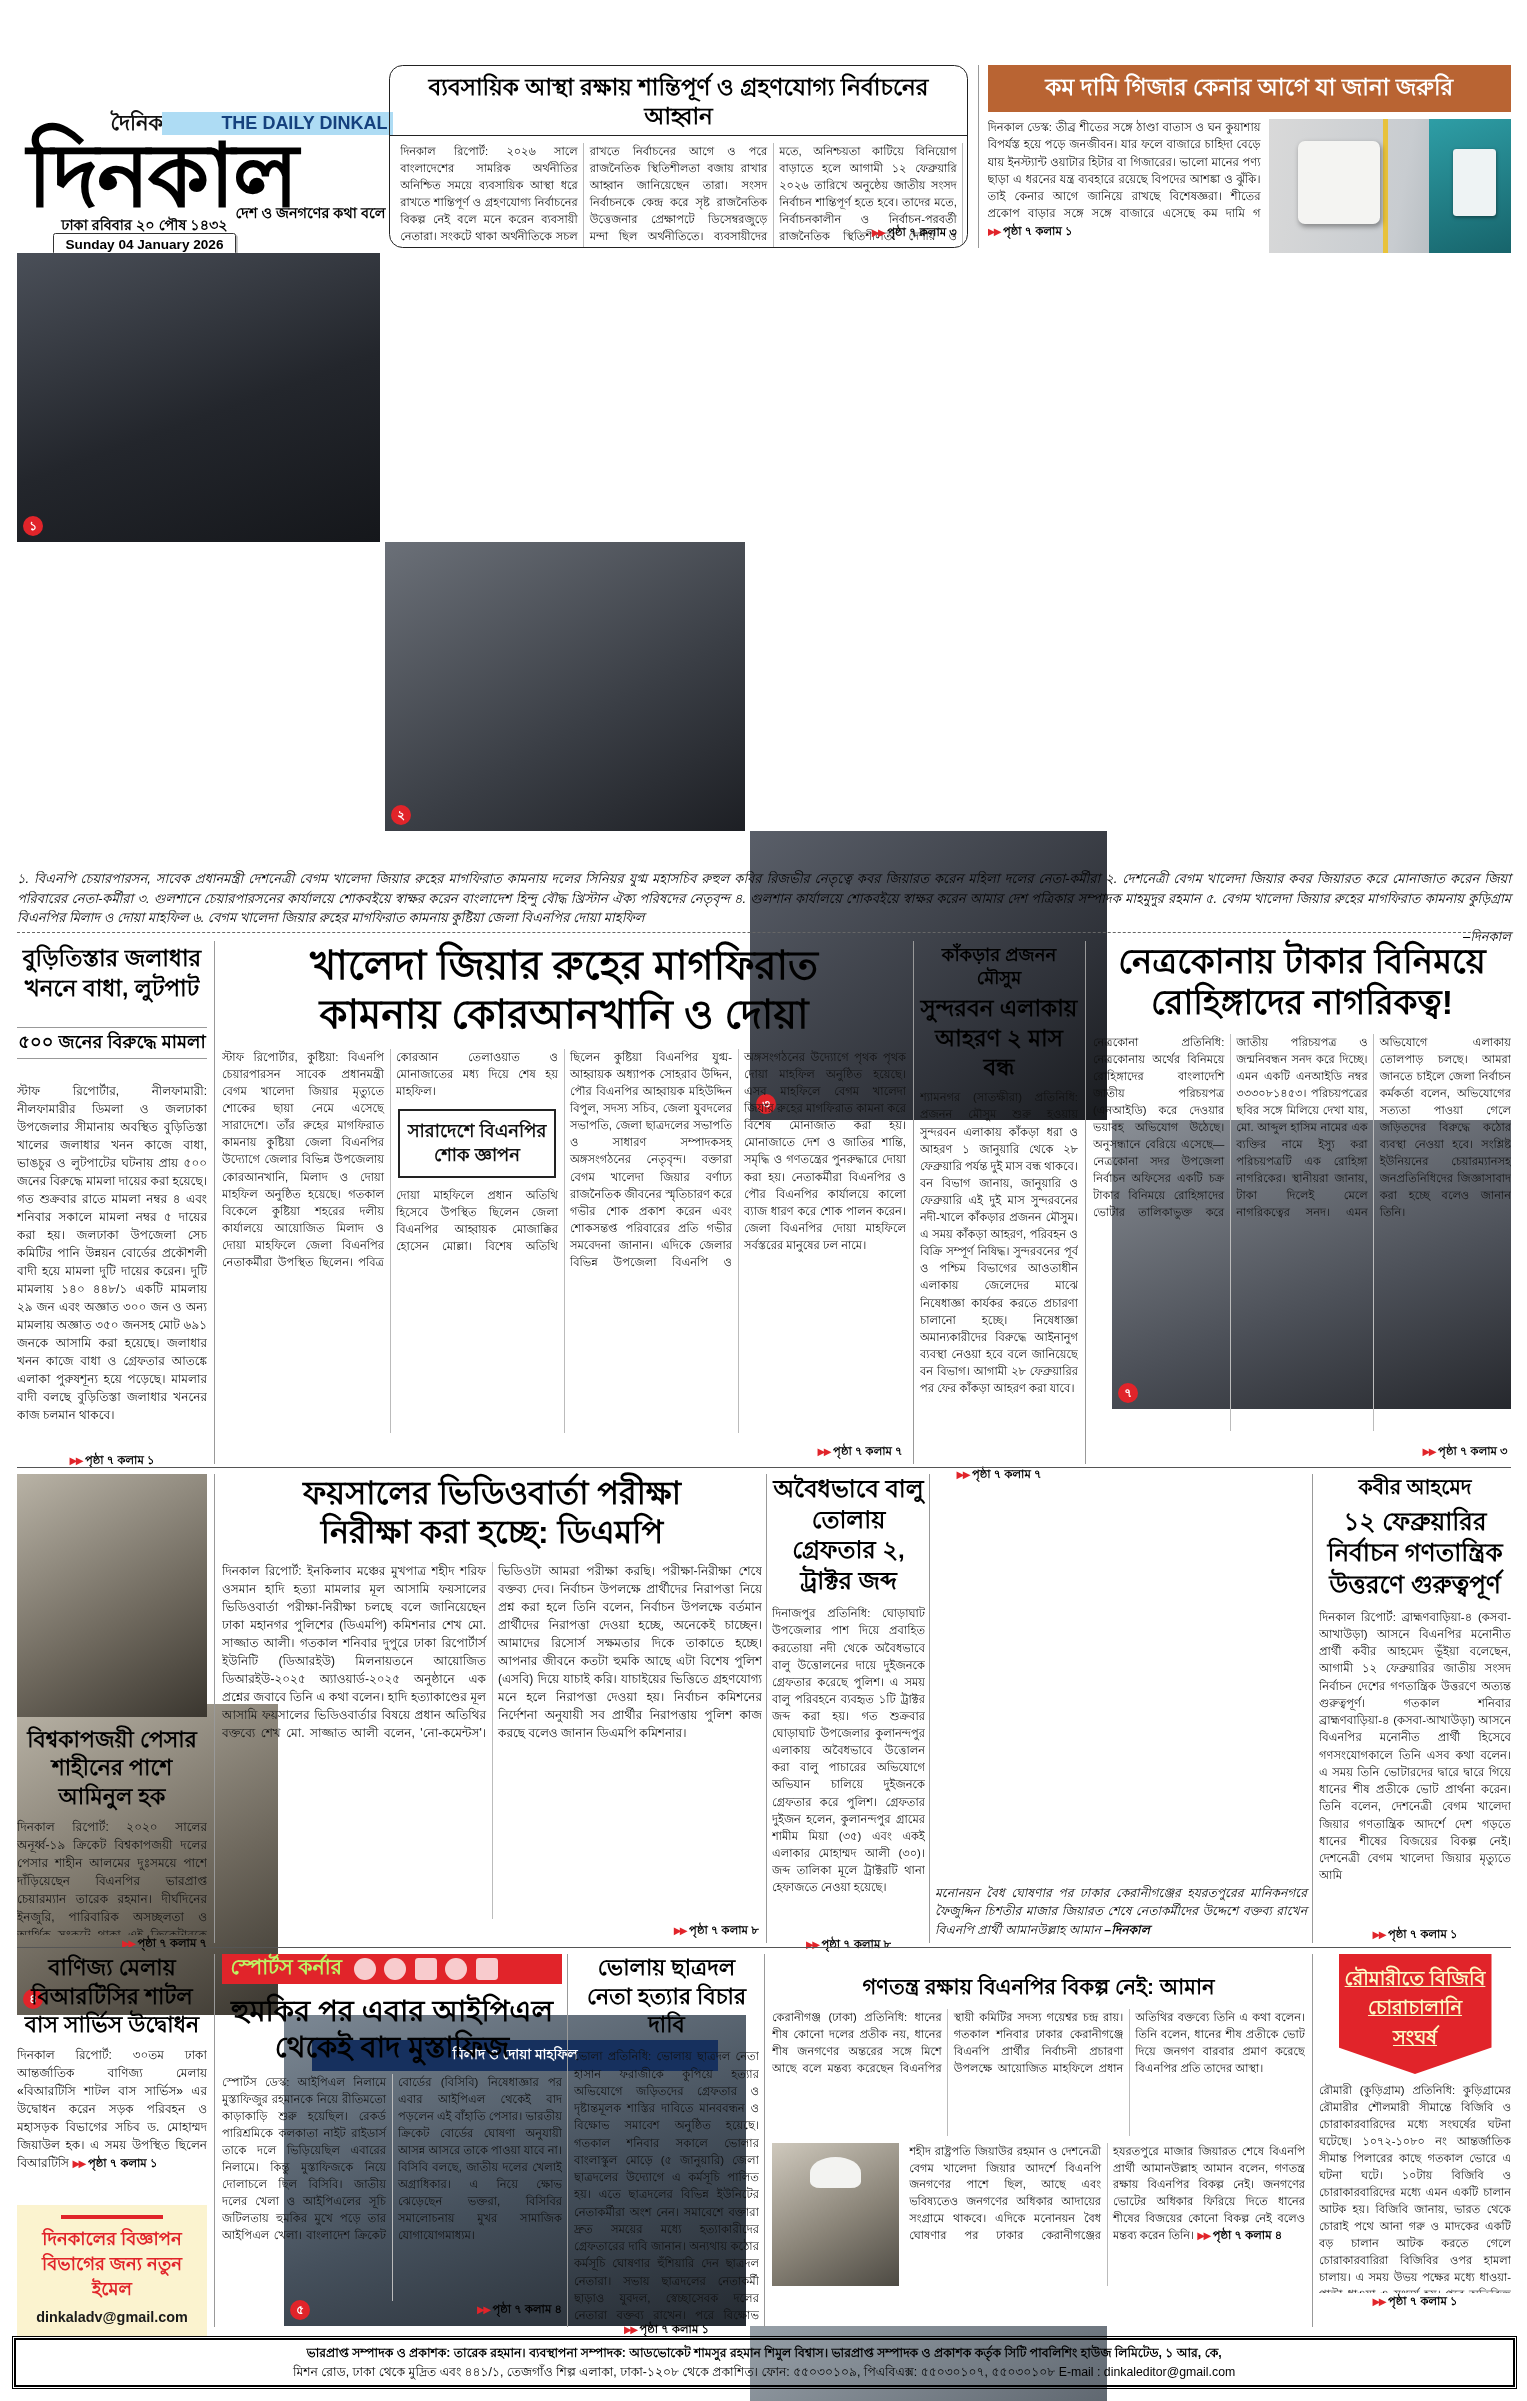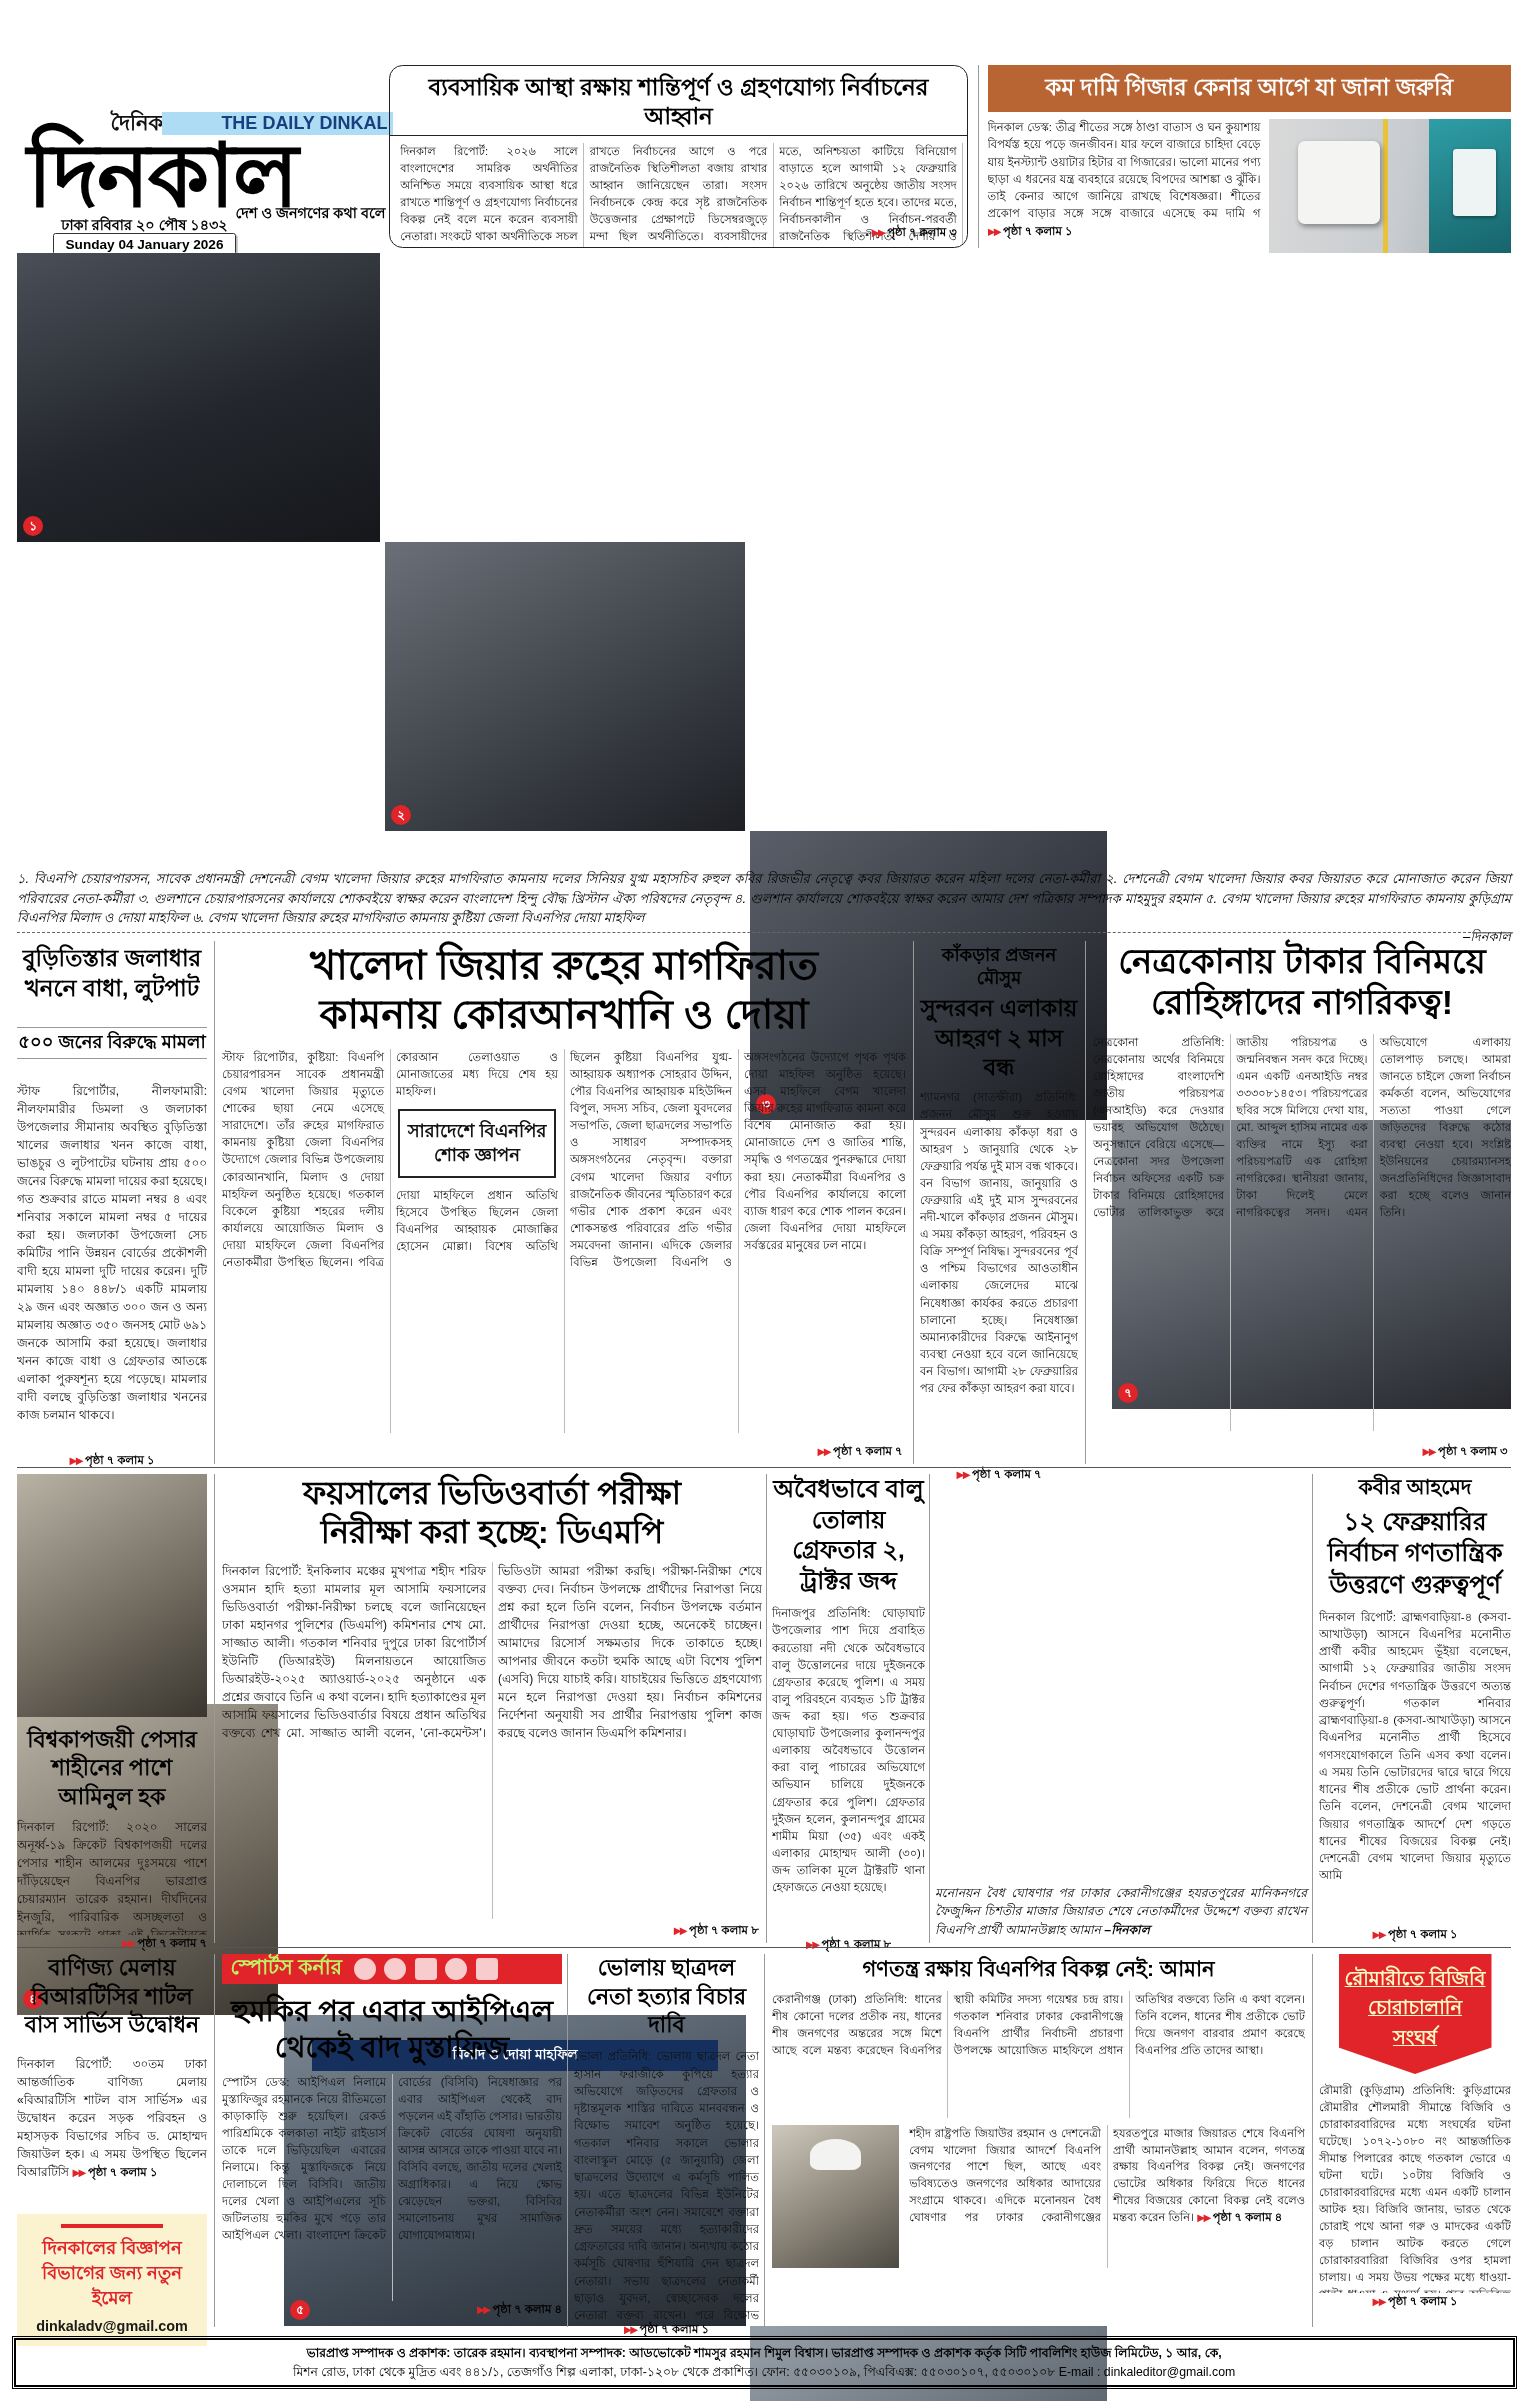--- a/index.html
+++ b/index.html
@@ -225,21 +225,21 @@
     <div class="kicker" style="font-size:20.4px;">কবীর আহমেদ</div>
     <div class="hl-md" style="margin:5.1px 0 8.5px;">১২ ফেব্রুয়ারির নির্বাচন গণতান্ত্রিক উত্তরণে গুরুত্বপূর্ণ</div>
     <div class="body-text just" style="font-size:11.5px; height:314px;">দিনকাল রিপোর্ট: ব্রাহ্মণবাড়িয়া-৪ (কসবা-আখাউড়া) আসনে বিএনপির মনোনীত প্রার্থী কবীর আহমেদ ভূঁইয়া বলেছেন, আগামী ১২ ফেব্রুয়ারির জাতীয় সংসদ নির্বাচন দেশের গণতান্ত্রিক উত্তরণে অত্যন্ত গুরুত্বপূর্ণ। গতকাল শনিবার ব্রাহ্মণবাড়িয়া-৪ (কসবা-আখাউড়া) আসনে বিএনপির মনোনীত প্রার্থী হিসেবে গণসংযোগকালে তিনি এসব কথা বলেন। এ সময় তিনি ভোটারদের দ্বারে দ্বারে গিয়ে ধানের শীষ প্রতীকে ভোট প্রার্থনা করেন। তিনি বলেন, দেশনেত্রী বেগম খালেদা জিয়ার গণতান্ত্রিক আদর্শে দেশ গড়তে ধানের শীষের বিজয়ের বিকল্প নেই। দেশনেত্রী বেগম খালেদা জিয়ার মৃত্যুতে আমি</div>
     <div class="marker ctr" style="margin-top:3.4px;"><span class="arr">▶▶</span> <span>পৃষ্ঠা ৭ কলাম ১</span></div>
   </div>
 
   <div class="abs hrule" style="left:17px; top:1947px; width:1494px;"></div>
 
   <div class="abs" style="left:17px; top:1954px; width:190px; height:373px;">
     <div class="hl-sm">বাণিজ্য মেলায় বিআরটিসির শাটল বাস সার্ভিস উদ্বোধন</div>
-    <div class="body-text just" style="margin-top:15px; height:149px;">
+    <div class="body-text just" style="margin-top:6px; height:149px;">
       <span>দিনকাল রিপোর্ট: ৩০তম ঢাকা আন্তর্জাতিক বাণিজ্য মেলায় «বিআরটিসি শাটল বাস সার্ভিস» এর উদ্বোধন করেন সড়ক পরিবহন ও মহাসড়ক বিভাগের সচিব ড. মোহাম্মদ জিয়াউল হক। এ সময় উপস্থিত ছিলেন বিআরটিসি</span>
       <span class="marker"> <span class="arr">▶▶</span> <span>পৃষ্ঠা ৭ কলাম ১</span></span>
     </div>
     <div class="ad-box" style="margin-top:10.2px;">
       <div class="redline"></div>
       <div class="ad-l">দিনকালের বিজ্ঞাপন বিভাগের জন্য নতুন ইমেল</div>
       <div class="ad-e">dinkaladv@gmail.com</div>
     </div>
   </div>
   <div class="abs vrule" style="left:214px; top:1954px; height:373px;"></div>
@@ -265,21 +265,21 @@
   <div class="abs vrule" style="left:567px; top:1954px; height:373px;"></div>
 
   <div class="abs" style="left:574px; top:1954px; width:185px; height:373px;">
     <div class="hl-sm">ভোলায় ছাত্রদল নেতা হত্যার বিচার দাবি</div>
     <div class="body-text just" style="margin-top:8.5px; font-size:11.5px; height:273px;">ভোলা প্রতিনিধি: ভোলায় ছাত্রদল নেতা হাসান ফরাজীকে কুপিয়ে হত্যার অভিযোগে জড়িতদের গ্রেফতার ও দৃষ্টান্তমূলক শাস্তির দাবিতে মানববন্ধন ও বিক্ষোভ সমাবেশ অনুষ্ঠিত হয়েছে। গতকাল শনিবার সকালে ভোলার বাংলাস্কুল মোড়ে (৫ জানুয়ারি) জেলা ছাত্রদলের উদ্যোগে এ কর্মসূচি পালিত হয়। এতে ছাত্রদলের বিভিন্ন ইউনিটের নেতাকর্মীরা অংশ নেন। সমাবেশে বক্তারা দ্রুত সময়ের মধ্যে হত্যাকারীদের গ্রেফতারের দাবি জানান। অন্যথায় কঠোর কর্মসূচি ঘোষণার হুঁশিয়ারি দেন ছাত্রদল নেতারা। সভায় ছাত্রদলের নেতাকর্মী ছাড়াও যুবদল, স্বেচ্ছাসেবক দলের নেতারা বক্তব্য রাখেন। পরে বিক্ষোভ মিছিল শহরের প্রধান সড়ক প্রদক্ষিণ করে। হাসান ফরাজী ভোলা সদর উপজেলা ছাত্রদলের নেতা ছিলেন, বিএনপির</div>
     <div class="marker ctr"><span class="arr">▶▶</span> <span>পৃষ্ঠা ৭ কলাম ১</span></div>
   </div>
   <div class="abs vrule" style="left:764px; top:1954px; height:373px;"></div>
 
   <div class="abs" style="left:772px; top:1954px; width:533px; height:373px;">
-    <div class="subhl" style="margin-top:1px;">গণতন্ত্র রক্ষায় বিএনপির বিকল্প নেই: আমান</div>
+    <div class="subhl" style="margin-top:19px;">গণতন্ত্র রক্ষায় বিএনপির বিকল্প নেই: আমান</div>
     <div class="cols3 body-text just" style="margin-top:8.5px; font-size:11.3px; height:127px;">কেরানীগঞ্জ (ঢাকা) প্রতিনিধি: ধানের শীষ কোনো দলের প্রতীক নয়, ধানের শীষ জনগণের অন্তরের সঙ্গে মিশে আছে বলে মন্তব্য করেছেন বিএনপির স্থায়ী কমিটির সদস্য গয়েশ্বর চন্দ্র রায়। গতকাল শনিবার ঢাকার কেরানীগঞ্জে বিএনপি প্রার্থীর নির্বাচনী প্রচারণা উপলক্ষে আয়োজিত মাহফিলে প্রধান অতিথির বক্তব্যে তিনি এ কথা বলেন। তিনি বলেন, ধানের শীষ প্রতীকে ভোট দিয়ে জনগণ বারবার প্রমাণ করেছে বিএনপির প্রতি তাদের আস্থা।</div>
     <div style="display:flex; gap:10.2px; margin-top:6.8px;">
       <div class="inset-photo" style="flex:0 0 127px; height:143px;">
           <div class="cap"></div>
         </div>
       <div class="cols2 body-text just" style="flex:1; font-size:11.3px; height:143px; position:relative;">
         <span>শহীদ রাষ্ট্রপতি জিয়াউর রহমান ও দেশনেত্রী বেগম খালেদা জিয়ার আদর্শে বিএনপি জনগণের পাশে ছিল, আছে এবং ভবিষ্যতেও জনগণের অধিকার আদায়ের সংগ্রামে থাকবে। এদিকে মনোনয়ন বৈধ ঘোষণার পর ঢাকার কেরানীগঞ্জের হযরতপুরে মাজার জিয়ারত শেষে বিএনপি প্রার্থী আমানউল্লাহ আমান বলেন, গণতন্ত্র রক্ষায় বিএনপির বিকল্প নেই। জনগণের ভোটের অধিকার ফিরিয়ে দিতে ধানের শীষের বিজয়ের কোনো বিকল্প নেই বলেও মন্তব্য করেন তিনি।</span>
         <span class="marker"> <span class="arr">▶▶</span> <span>পৃষ্ঠা ৭ কলাম ৪</span></span>
       </div>
     </div>

